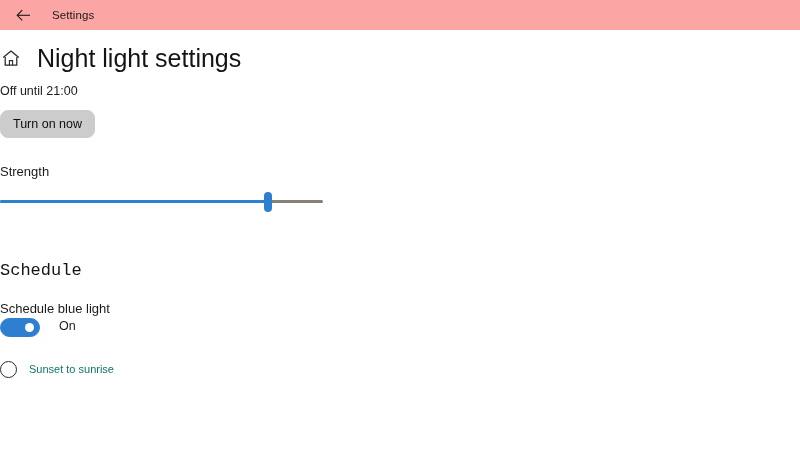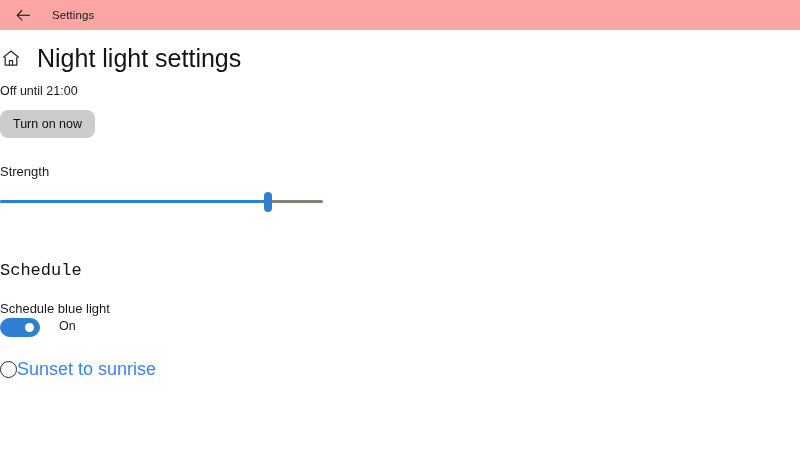--- a/index.html
+++ b/index.html
@@ -208,22 +208,23 @@
   .radio-outer {
     width: 17px;
     height: 17px;
     border-radius: 50%;
     box-sizing: border-box;
     flex: 0 0 auto;
     position: relative;
   }
   .radio-outer.off { border: 1.6px solid #2b2b2b; background: #ffffff; }
   .radio-label {
-    font-size: 18px;
-    color: #3b82f6;
+    font-size: 11px;
+    color: #0f766e;
+    margin-left: 12px;
     line-height: 16px;
     white-space: nowrap;
   }
 </style>
 </head>
 <body>
 
 <div class="titlebar">
   <button class="back-button">
     <span>

